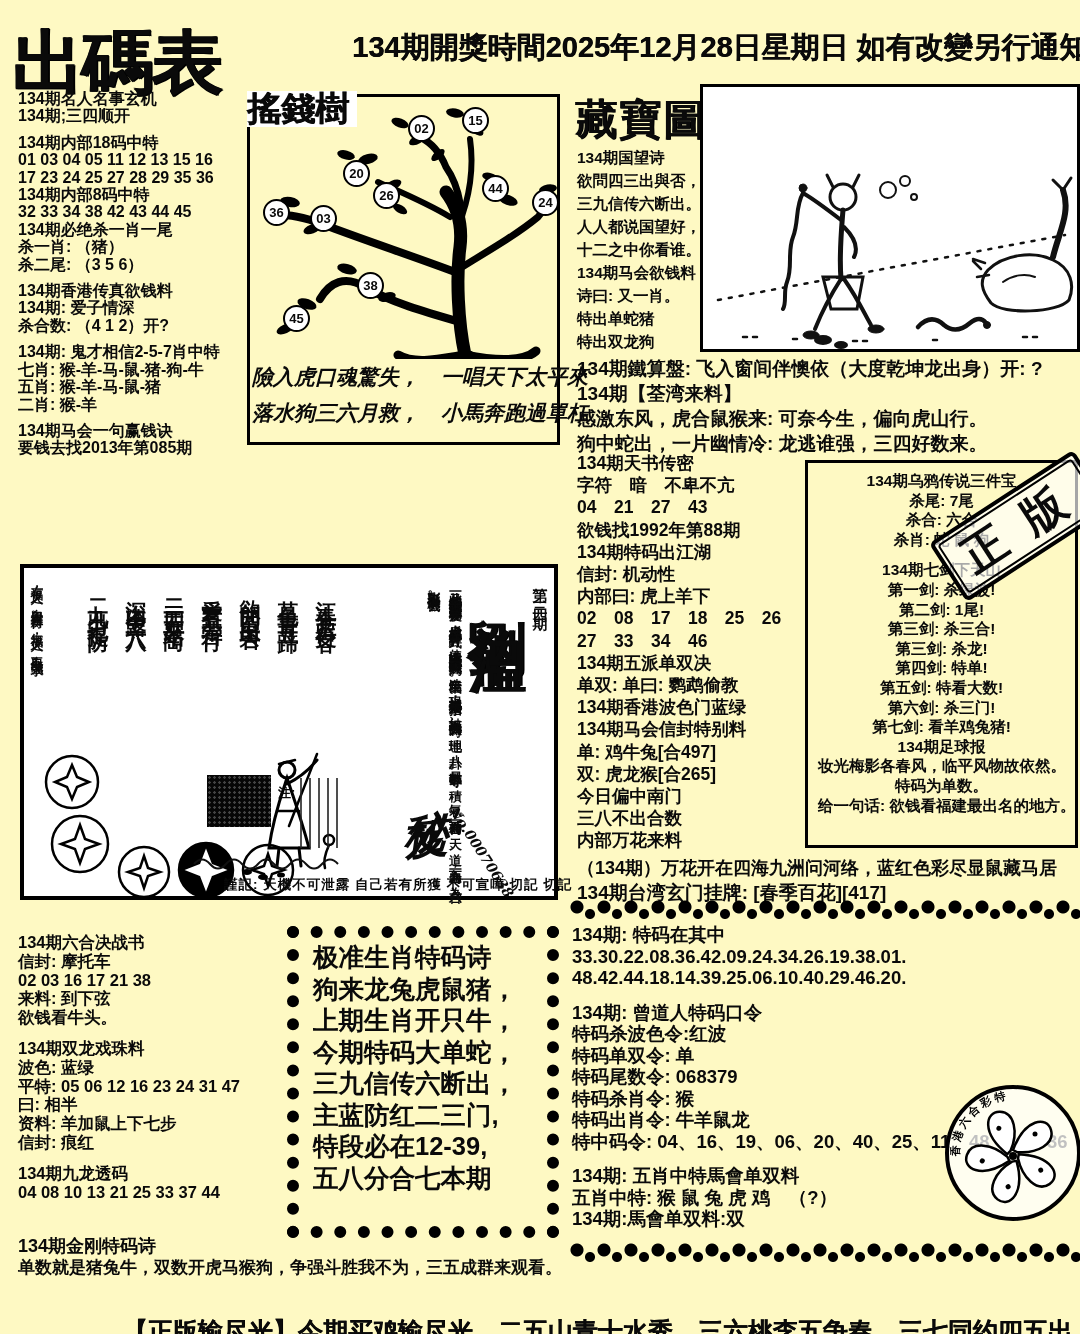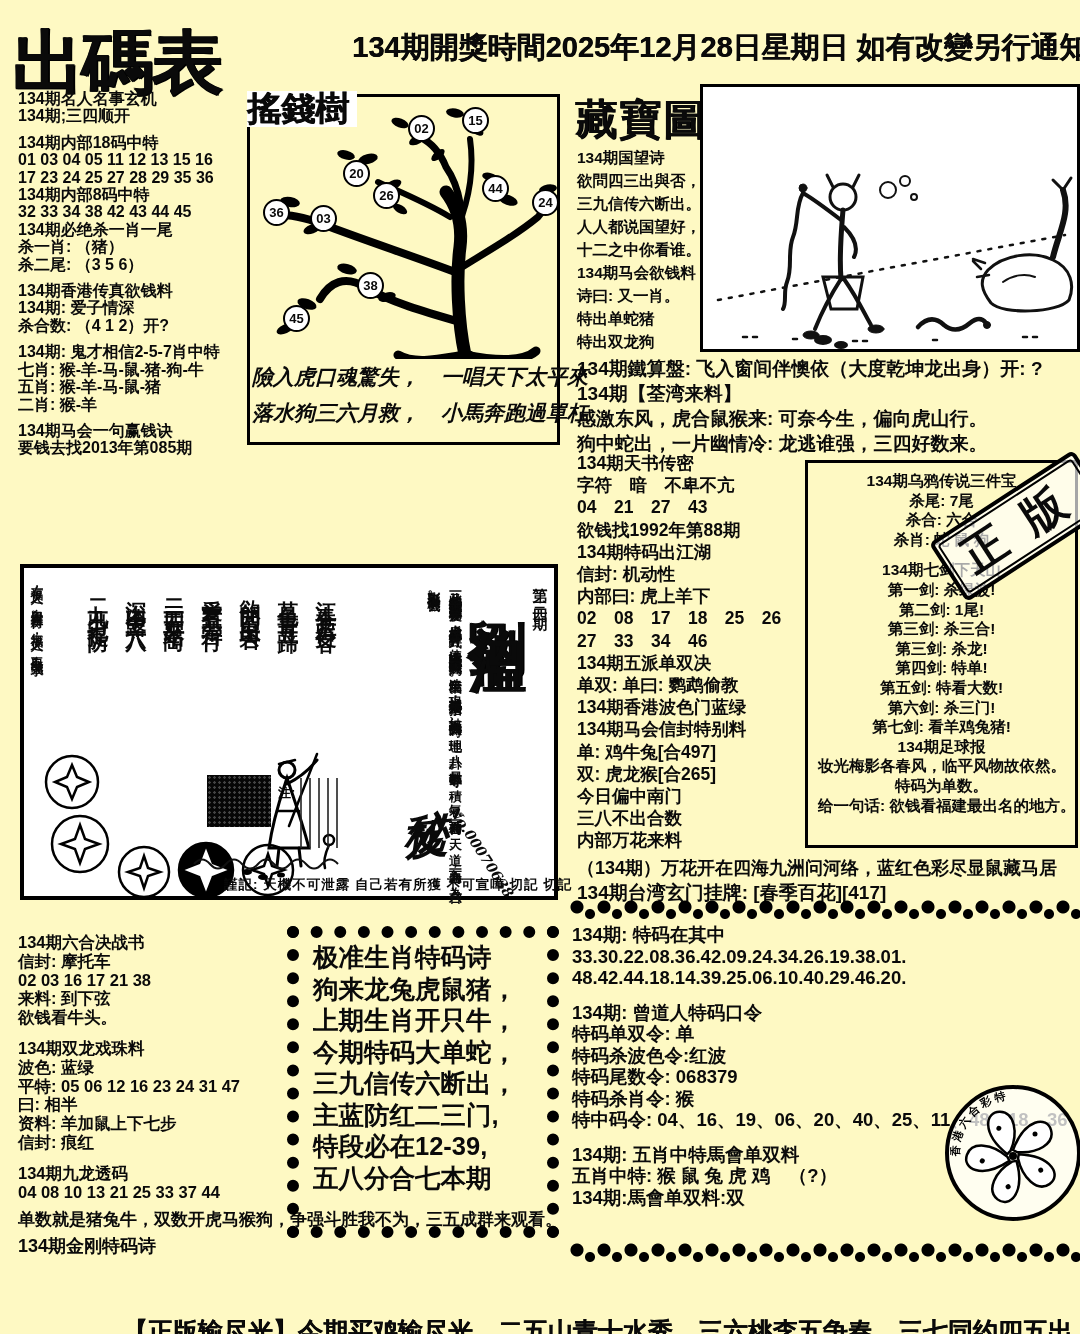--- a/index.html
+++ b/index.html
@@ -337,43 +337,44 @@
       <div class="ln">波色: 蓝绿</div>
       <div class="ln">平特: 05 06 12 16 23 24 31 47</div>
       <div class="ln">曰: 相半</div>
       <div class="ln">资料: 羊加鼠上下七步</div>
       <div class="ln">信封: 痕红</div>
       <div class="ln gap"></div>
       <div class="ln">134期九龙透码</div>
       <div class="ln">04 08 10 13 21 25 33 37 44</div>
     </div>
   <div class="abs jgtitle nowrap" style="left:18px;top:1234px;">134期金刚特码诗</div>
-  <div class="abs jgline nowrap" style="left:18px;top:1208px;">单数就是猪兔牛，双数开虎马猴狗，争强斗胜我不为，三五成群来观看。</div>
+  <div class="abs jgline nowrap" style="left:18px;top:1256px;">单数就是猪兔牛，双数开虎马猴狗，争强斗胜我不为，三五成群来观看。</div>
 
   <div class="abs poembox" style="left:287px;top:926px;width:272px;height:312px;">
       <div class="ln">极准生肖特码诗</div>
       <div class="ln">狗来龙兔虎鼠猪，</div>
       <div class="ln">上期生肖开只牛，</div>
       <div class="ln">今期特码大单蛇，</div>
       <div class="ln">三九信传六断出，</div>
       <div class="ln">主蓝防红二三门,</div>
       <div class="ln">特段必在12-39,</div>
       <div class="ln">五八分合七本期</div>
     </div>
 
   <div class="abs bright" style="left:572px;top:924px;width:508px;">
       <div class="ln">134期: 特码在其中</div>
       <div class="ln">33.30.22.08.36.42.09.24.34.26.19.38.01.</div>
       <div class="ln">48.42.44.18.14.39.25.06.10.40.29.46.20.</div>
       <div class="ln gap"></div>
       <div class="ln">134期: 曾道人特码口令</div>
+      <div class="ln">特码杀波色令:红波</div>
       <div class="ln">特码单双令: 单</div>
-      <div class="ln">特码杀波色令:红波</div>
       <div class="ln">特码尾数令: 068379</div>
       <div class="ln">特码杀肖令: 猴</div>
+      <div class="ln">特码出肖令: 牛羊鼠龙</div>
       <div class="ln">特中码令: 04、16、19、06、20、40、25、11、48、18、36</div>
       <div class="ln gap"></div>
       <div class="ln">134期: 五肖中特馬會单双料</div>
       <div class="ln">五肖中特: 猴 鼠 兔 虎 鸡　（?）</div>
       <div class="ln">134期:馬會单双料:双</div>
     </div>
   <div class="abs orn" style="left:570px;top:1243px;width:510px;"></div>
 
   <svg class="abs" style="left:942px;top:1082px;" width="142" height="142" viewBox="0 0 142 142">
     <circle cx="71" cy="71" r="66" fill="rgba(255,255,255,.75)" stroke="#000" stroke-width="4"></circle>

